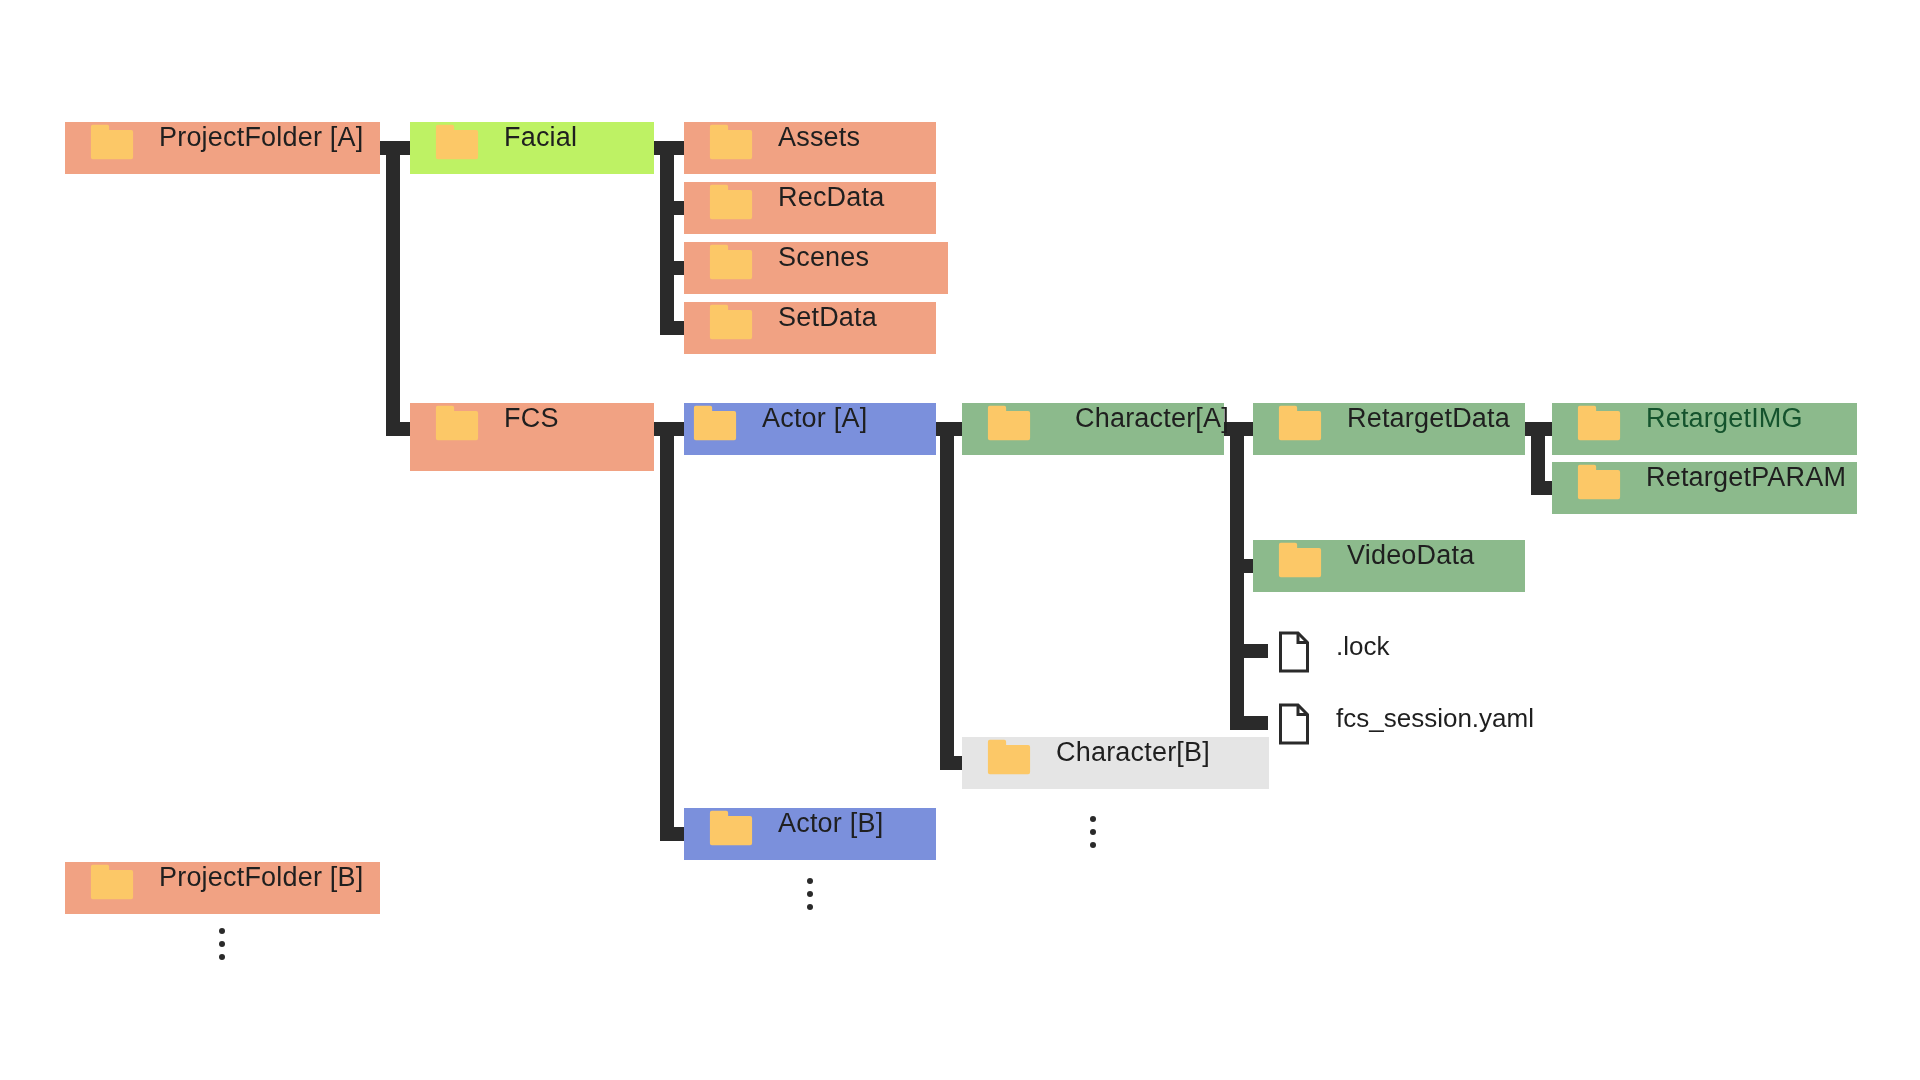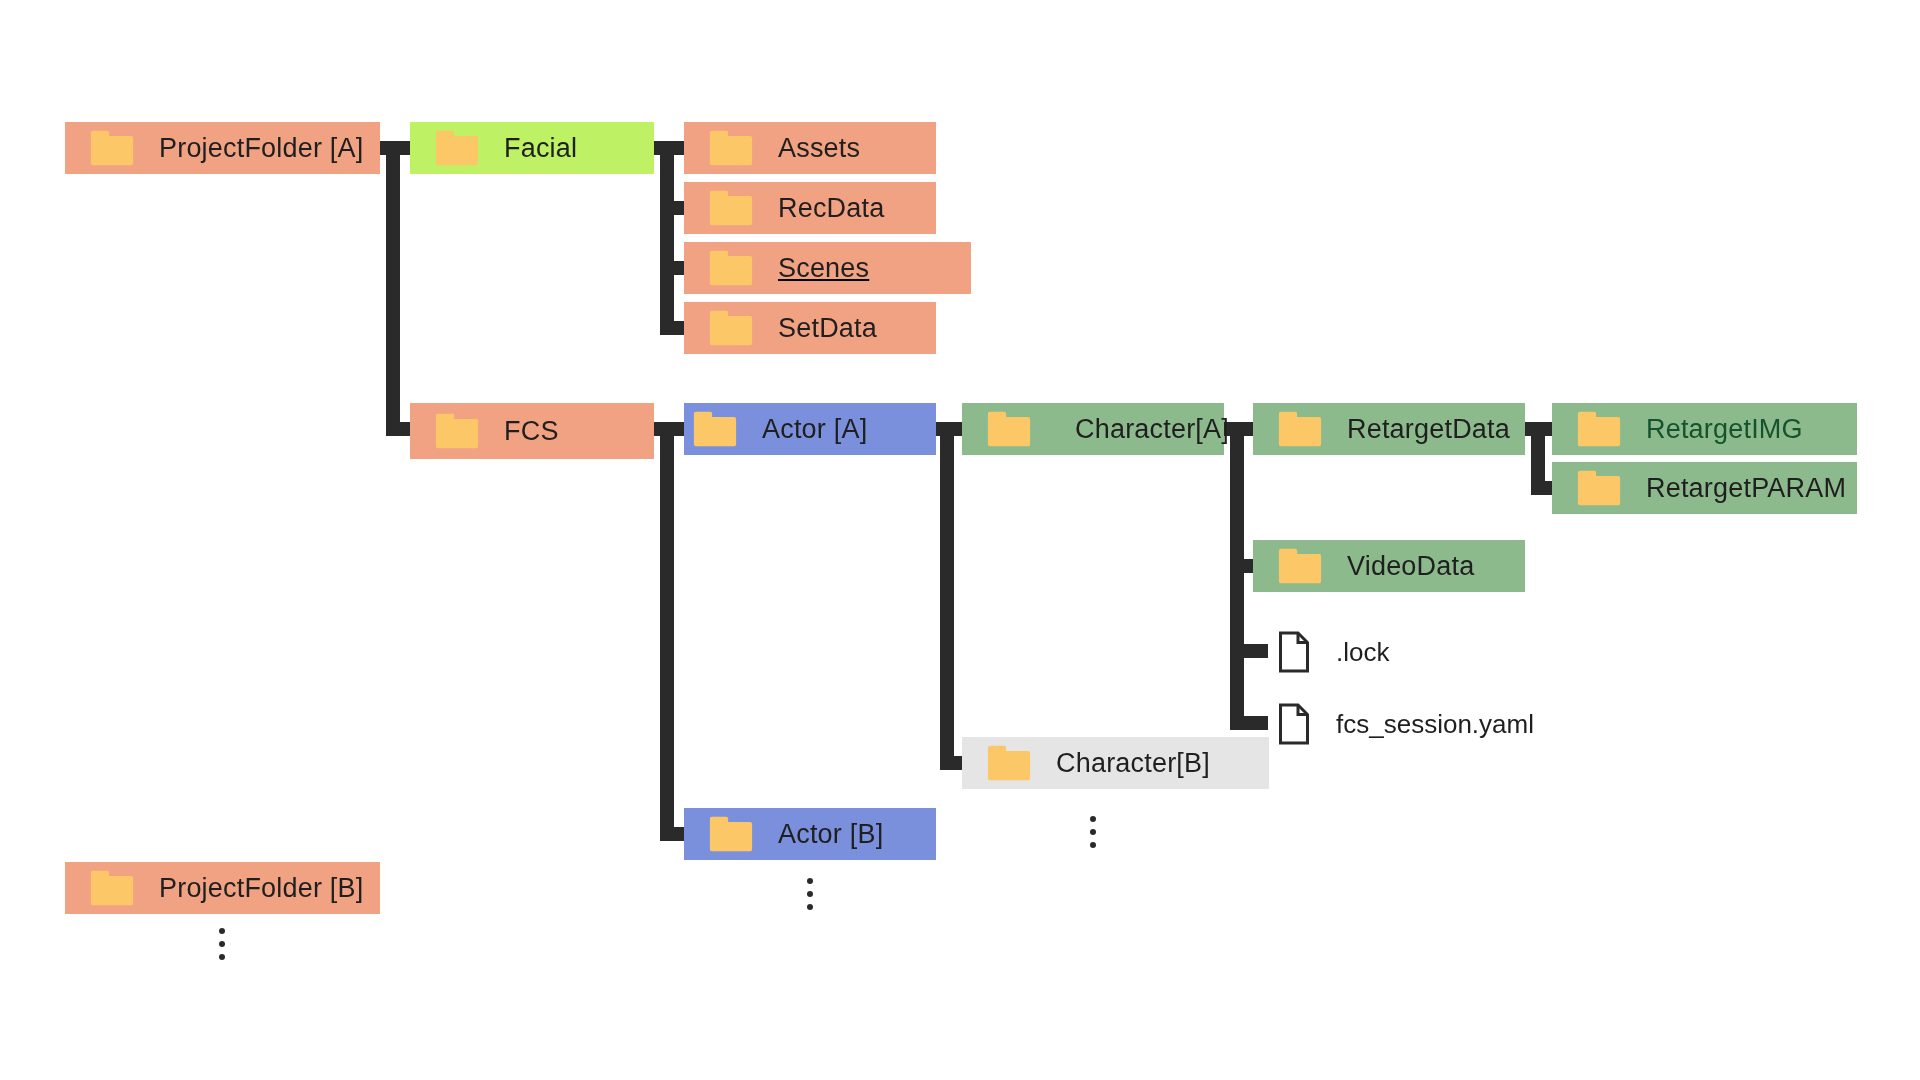--- a/index.html
+++ b/index.html
@@ -7,35 +7,35 @@
     position:relative;
     width:1920px;height:1080px;
     background:#ffffff;
     overflow:hidden;
     font-family:"Liberation Sans", sans-serif;
   }
   .connector{position:absolute;}
   .node{
     position:absolute;
     display:flex;
-    align-items:center;
+    align-items:flex-start;
     box-sizing:border-box;
     padding-left:24px;
   }
   .node .folder{flex:0 0 auto;}
   .node .label{
     margin-left:24px;
     font-size:27px;
     letter-spacing:0.2px;
     white-space:nowrap;
   }
   .file-item{
     position:absolute;
     display:flex;
-    align-items:center;
+    align-items:flex-start;
   }
   .file-item .label{
     margin-left:26px;
     font-size:26px;
     white-space:nowrap;
   }
   .ellipsis{
     position:absolute;
     display:flex;
     flex-direction:column;
@@ -89,33 +89,33 @@
         <path d="M2 4 Q2 2 4 2 L19 2 Q21 2 21 4 L21 7.5 L44 7.5 Q46 7.5 46 9.5 L46 36 Q46 38 44 38 L4 38 Q2 38 2 36 Z" fill="#FCC867"></path>
       </svg>
       <span class="label" style="color: rgb(31, 31, 31);">Assets</span>
     </div>
     <div class="node" style="left: 684px; top: 182px; width: 252px; height: 52px; background: rgb(241, 162, 131);">
       <svg viewBox="0 0 48 40" width="46" height="40" class="folder">
         <path d="M2 4 Q2 2 4 2 L19 2 Q21 2 21 4 L21 7.5 L44 7.5 Q46 7.5 46 9.5 L46 36 Q46 38 44 38 L4 38 Q2 38 2 36 Z" fill="#FCC867"></path>
       </svg>
       <span class="label" style="color: rgb(31, 31, 31);">RecData</span>
     </div>
-    <div class="node" style="left: 684px; top: 242px; width: 287px; height: 52px; background: rgb(241, 162, 131); text-decoration: underline;">
+    <div class="node" style="left: 684px; top: 242px; width: 264px; height: 52px; background: rgb(241, 162, 131);">
       <svg viewBox="0 0 48 40" width="46" height="40" class="folder">
         <path d="M2 4 Q2 2 4 2 L19 2 Q21 2 21 4 L21 7.5 L44 7.5 Q46 7.5 46 9.5 L46 36 Q46 38 44 38 L4 38 Q2 38 2 36 Z" fill="#FCC867"></path>
       </svg>
       <span class="label" style="color: rgb(31, 31, 31);">Scenes</span>
     </div>
     <div class="node" style="left: 684px; top: 302px; width: 252px; height: 52px; background: rgb(241, 162, 131);">
       <svg viewBox="0 0 48 40" width="46" height="40" class="folder">
         <path d="M2 4 Q2 2 4 2 L19 2 Q21 2 21 4 L21 7.5 L44 7.5 Q46 7.5 46 9.5 L46 36 Q46 38 44 38 L4 38 Q2 38 2 36 Z" fill="#FCC867"></path>
       </svg>
       <span class="label" style="color: rgb(31, 31, 31);">SetData</span>
     </div>
-    <div class="node" style="left: 410px; top: 403px; width: 244px; height: 56px; background: rgb(241, 162, 131);">
+    <div class="node" style="left: 410px; top: 403px; width: 244px; height: 68px; background: rgb(241, 162, 131);">
       <svg viewBox="0 0 48 40" width="46" height="40" class="folder">
         <path d="M2 4 Q2 2 4 2 L19 2 Q21 2 21 4 L21 7.5 L44 7.5 Q46 7.5 46 9.5 L46 36 Q46 38 44 38 L4 38 Q2 38 2 36 Z" fill="#FCC867"></path>
       </svg>
       <span class="label" style="color: rgb(31, 31, 31);">FCS</span>
     </div>
     <div class="node" style="left: 684px; top: 403px; width: 252px; height: 52px; background: rgb(123, 144, 220); padding-left: 8px;">
       <svg viewBox="0 0 48 40" width="46" height="40" class="folder">
         <path d="M2 4 Q2 2 4 2 L19 2 Q21 2 21 4 L21 7.5 L44 7.5 Q46 7.5 46 9.5 L46 36 Q46 38 44 38 L4 38 Q2 38 2 36 Z" fill="#FCC867"></path>
       </svg>
       <span class="label" style="color: rgb(31, 31, 31);">Actor [A]</span>

